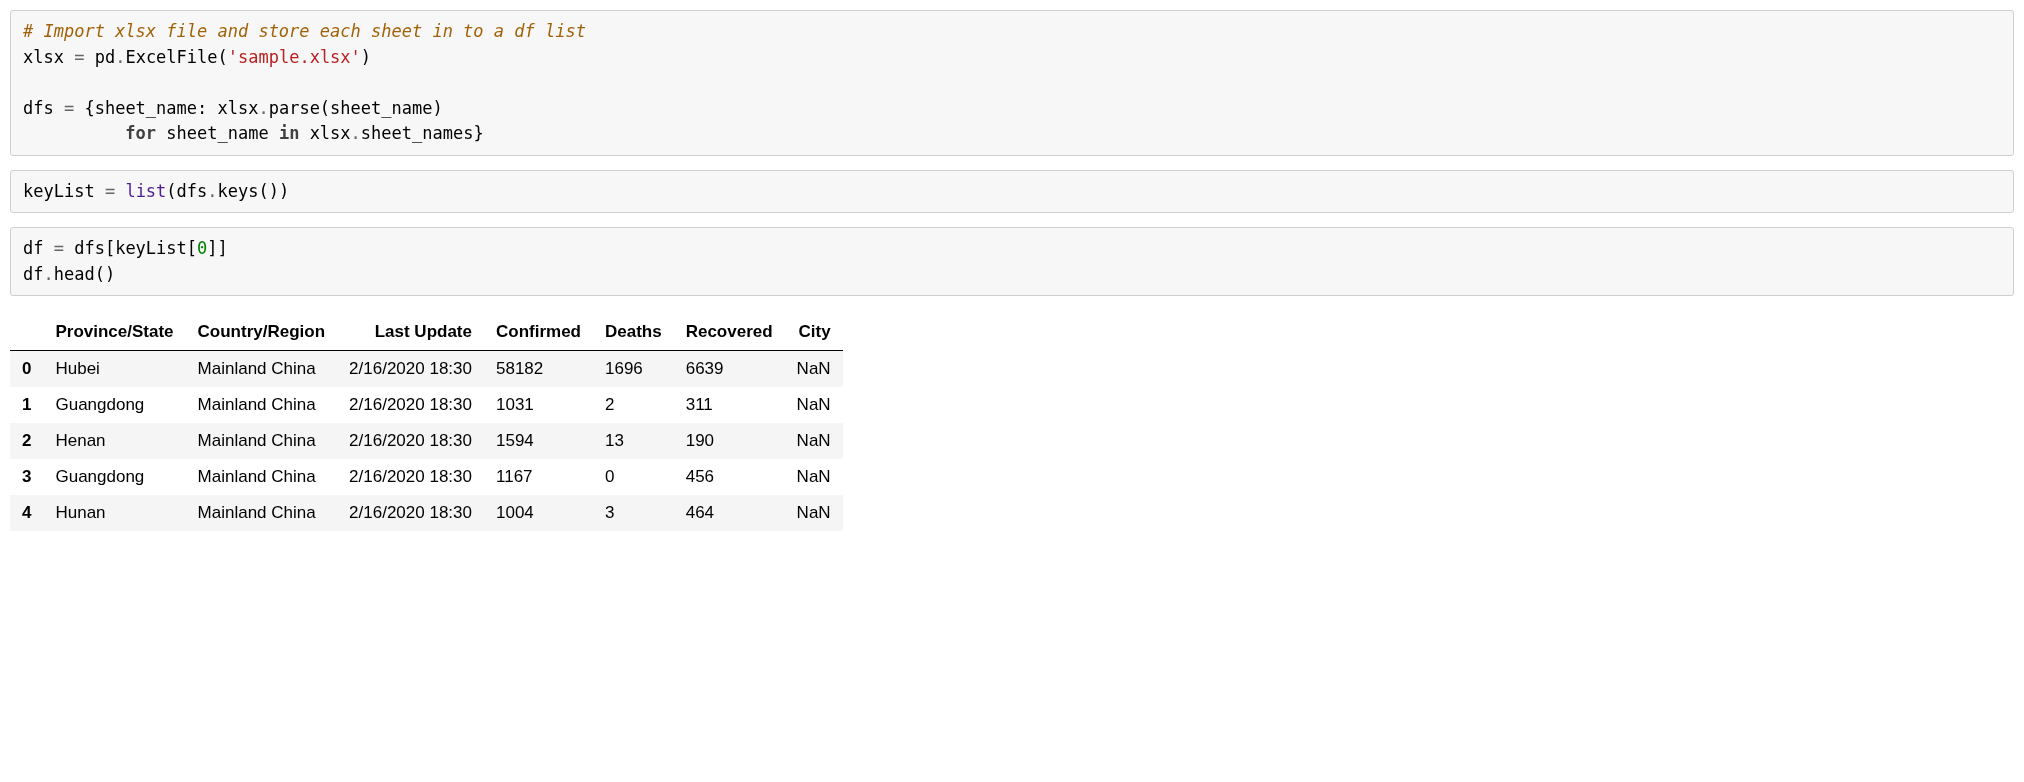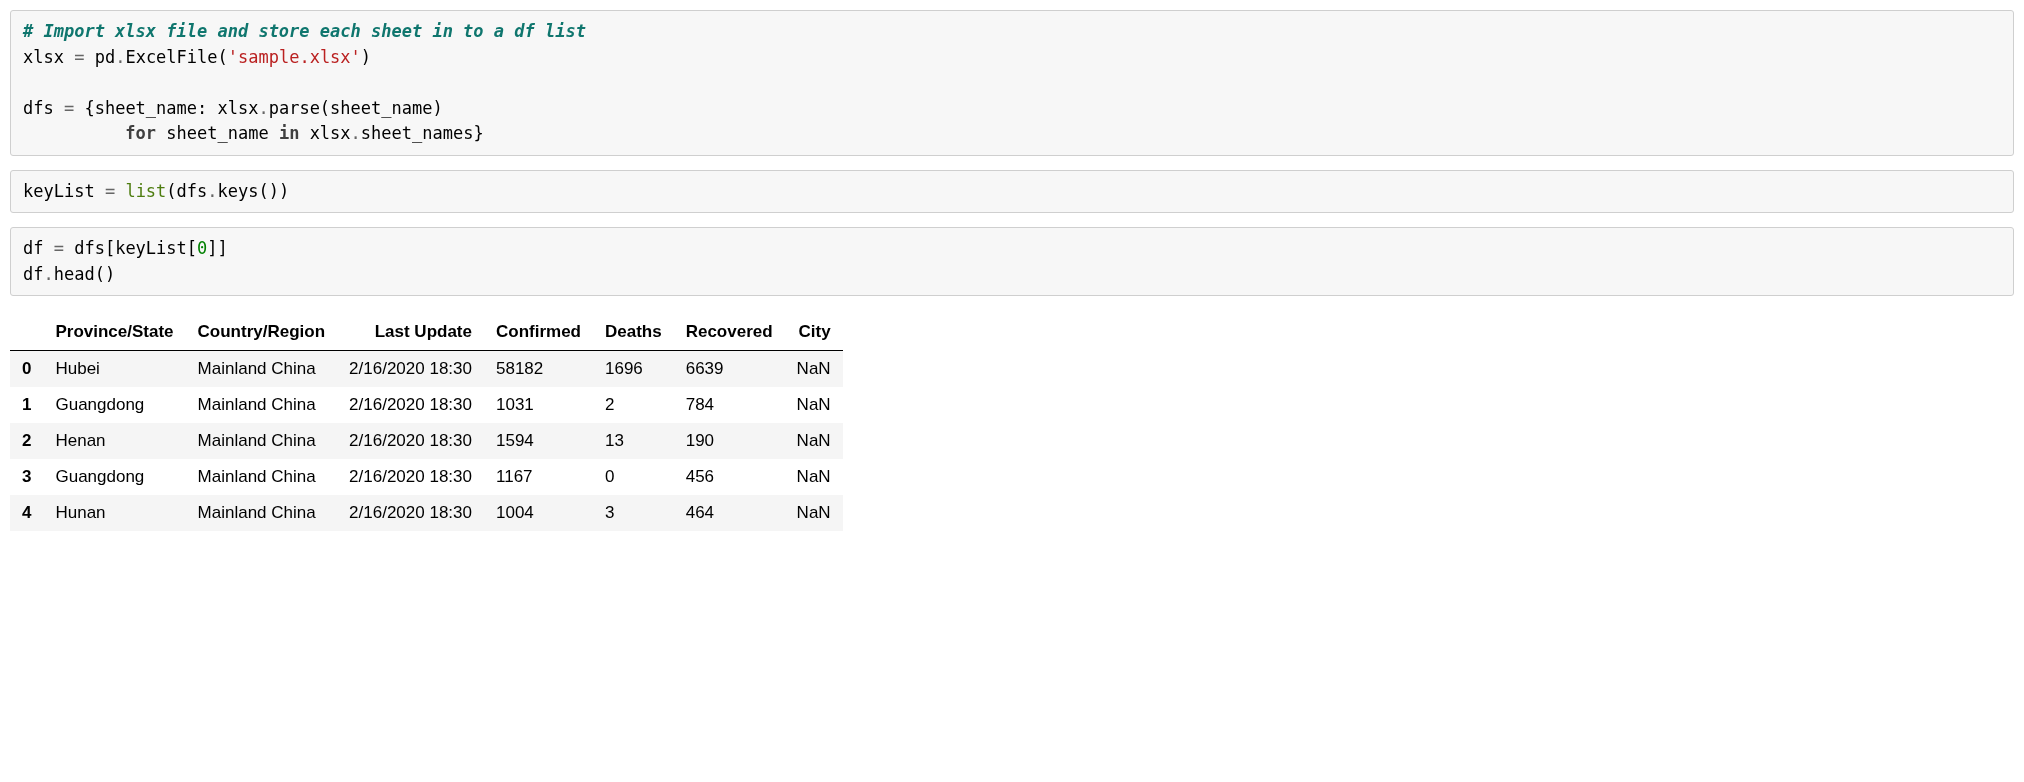--- a/index.html
+++ b/index.html
@@ -14,23 +14,23 @@
     background: #f7f7f7;
     border-radius: 3px;
     padding: 8px 12px;
     margin-bottom: 14px;
     font-family: "Menlo", "Consolas", "DejaVu Sans Mono", monospace;
     font-size: 17px;
     line-height: 1.5;
     white-space: pre;
     overflow-x: auto;
   }
-  .c-comment { color: #0f766e; font-style: italic; font-weight: bold; }
+  .c-comment { color: #a16207; font-style: italic; font-weight: normal; }
   .c-op { color: #666; }
-  .c-builtin { color: #4d7c0f; }
+  .c-builtin { color: #4c1d95; }
   .c-string { color: #ba2121; }
   .c-keyword { color: #404040; font-weight: bold; }
   .c-num { color: #008000; }
 
   .output-table {
     margin-top: 18px;
     font-family: -apple-system, BlinkMacSystemFont, "Segoe UI", Helvetica, Arial, sans-serif;
     font-size: 17px;
     border-collapse: collapse;
   }
@@ -93,21 +93,21 @@
       <td>6639</td>
       <td>NaN</td>
     </tr>
     <tr>
       <td class="idx">1</td>
       <td>Guangdong</td>
       <td>Mainland China</td>
       <td>2/16/2020 18:30</td>
       <td>1031</td>
       <td>2</td>
-      <td>784</td>
+      <td>311</td>
       <td>NaN</td>
     </tr>
     <tr>
       <td class="idx">2</td>
       <td>Henan</td>
       <td>Mainland China</td>
       <td>2/16/2020 18:30</td>
       <td>1594</td>
       <td>13</td>
       <td>190</td>

